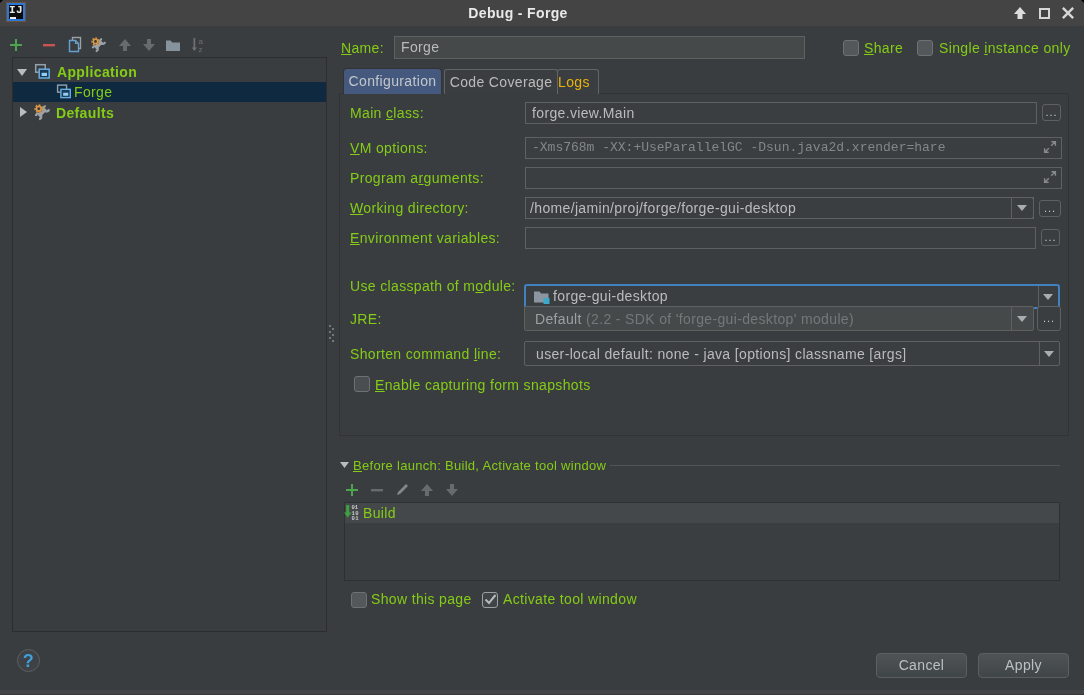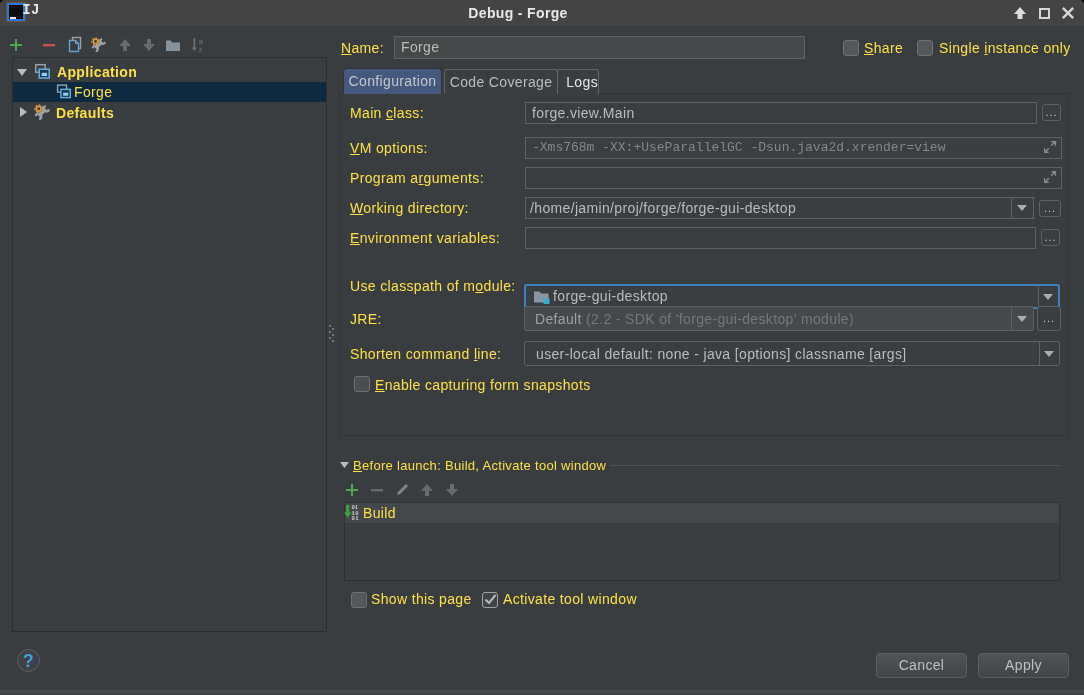--- a/index.html
+++ b/index.html
@@ -1,37 +1,37 @@
 <!DOCTYPE html>
 <html><head>
 <meta charset="utf-8">
 <style>
 * { margin:0; padding:0; box-sizing:border-box; }
 html,body { width:1084px; height:695px; overflow:hidden; }
 body { font-family:"Liberation Sans",sans-serif; background:#3a3d40; position:relative; color:#bbbbbb; font-size:14px; letter-spacing:0.35px; }
 .abs { position:absolute; }
-.lbl { position:absolute; color:#fde047; font-size:14px; line-height:17px; white-space:nowrap; }
+.lbl { position:absolute; color:#84cc16; font-size:14px; line-height:17px; white-space:nowrap; }
 u { text-decoration:underline; text-underline-offset:1px; }
 .field { position:absolute; background:#3b3e41; border:1px solid #5f6161; color:#bbbbbb; font-size:14px; line-height:20px; padding-left:6px; white-space:nowrap; overflow:hidden; }
 .dots-btn { position:absolute; background:#3b3e41; border:1px solid #5f6161; border-radius:3px; color:#c3c7c9; text-align:center; font-size:11px; letter-spacing:1px; }
 .cb { position:absolute; width:16px; height:16px; background:#54585a; border:1px solid #6e7173; border-radius:3px; }
 .combo { position:absolute; background:#3b3e41; border:1px solid #5f6161; border-radius:2px; font-size:14px; color:#bbbbbb; white-space:nowrap; }
 .combo .arrowsec { position:absolute; right:0; top:0; bottom:0; width:20px; border-left:1px solid #5f6161; }
 .tri-down { position:absolute; width:0; height:0; border-left:5px solid transparent; border-right:5px solid transparent; border-top:6px solid #a9adb0; }
 .btn { position:absolute; height:25px; border-radius:4px; text-align:center; font-size:14px; color:#bbc0c4; line-height:23px; }
 .gray-btn { background:linear-gradient(#4f5355,#404548); border:1px solid #5c5f61; }
 </style>
 </head>
 <body>
 
 <div class="abs" style="left:0;top:0;width:0;height:0;border-top:3px solid #000;border-right:3px solid transparent;z-index:5;"></div>
 <div class="abs" style="right:0;top:0;width:0;height:0;border-top:3px solid #000;border-left:3px solid transparent;z-index:5;"></div>
 <div class="abs" style="left:0;top:0;width:1084px;height:26px;background:#444444;"></div>
 <div class="abs" style="left:7px;top:3px;width:18px;height:18px;border:2px solid #2b78dd;background:#0d0d0d;outline:1px solid rgba(150,95,45,0.55);"></div>
-<div class="abs" style="left:22px;top:3px;width:18px;height:14px;color:#e9e9e9;font-family:'Liberation Mono',monospace;font-weight:bold;font-size:14px;text-align:center;line-height:15px;">IJ</div>
+<div class="abs" style="left:7px;top:3px;width:18px;height:14px;color:#e9e9e9;font-family:'Liberation Mono',monospace;font-weight:bold;font-size:11px;text-align:center;line-height:15px;">IJ</div>
 <div class="abs" style="left:10px;top:16.5px;width:6px;height:2px;background:#efefef;"></div>
 <div class="abs" style="left:418px;top:5px;width:200px;text-align:center;color:#e9e9e9;font-weight:bold;font-size:14px;">Debug - Forge</div>
 
 <svg class="abs" style="left:1012px;top:5px;" width="16" height="16" viewBox="0 0 16 16">
   <path d="M8 2 L14 9 L10.5 9 L10.5 14 L5.5 14 L5.5 9 L2 9 Z" fill="#dcdcdc"></path>
 </svg>
 <div class="abs" style="left:1039px;top:7.5px;width:11px;height:11px;border:2px solid #d6d6d6;"></div>
 <svg class="abs" style="left:1062px;top:7px;" width="12" height="12" viewBox="0 0 14 14">
   <path d="M2 0 L7 5 L12 0 L14 2 L9 7 L14 12 L12 14 L7 9 L2 14 L0 12 L5 7 L0 2 Z" fill="#d6d6d6"></path>
 </svg>
@@ -116,28 +116,28 @@
 <div class="lbl" style="left:341px;top:40px;"><u>N</u>ame:</div>
 <div class="field" style="left:394px;top:36px;width:411px;height:23px;background:#45494a;">Forge</div>
 <div class="cb" style="left:843px;top:40px;"></div>
 <div class="lbl" style="left:864px;top:40px;"><u>S</u>hare</div>
 <div class="cb" style="left:917px;top:40px;"></div>
 <div class="lbl" style="left:939px;top:40px;">Single <u>i</u>nstance only</div>
 
 <div class="abs" style="left:339px;top:93px;width:730px;height:343px;border:1px solid #313335;"></div>
 <div class="abs" style="left:343px;top:68px;width:99px;height:26px;background:#45597e;border:1px solid #313335;border-bottom:none;border-radius:4px 4px 0 0;text-align:center;line-height:25px;color:#c3c7cc;font-size:14px;">Configuration</div>
 <div class="abs" style="left:444px;top:69px;width:114px;height:25px;background:#3b3e40;border:1px solid #616466;border-bottom:none;border-radius:3px 3px 0 0;text-align:center;line-height:24px;color:#bbbbbb;font-size:14px;">Code Coverage</div>
-<div class="abs" style="left:557px;top:69px;width:42px;height:25px;background:#3b3e40;border:1px solid #616466;border-bottom:none;border-radius:3px 3px 0 0;text-align:right;line-height:24px;color:#e5e5e5;font-size:14px;">Logs</div>
+<div class="abs" style="left:557px;top:69px;width:42px;height:25px;background:#3b3e40;border:1px solid #616466;border-bottom:none;border-radius:3px 3px 0 0;text-align:left;line-height:24px;color:#eab308;font-size:14px;">Logs</div>
 
 <div class="lbl" style="left:350px;top:105px;">Main <u>c</u>lass:</div>
 <div class="field" style="left:525px;top:102px;width:512px;height:22px;">forge.view.Main</div>
 <div class="dots-btn" style="left:1042px;top:104px;width:19px;height:17px;line-height:15px;">...</div>
 
 <div class="lbl" style="left:350px;top:140px;"><u>V</u>M options:</div>
-<div class="field" style="left:525px;top:137px;width:537px;height:22px;font-family:'Liberation Mono',monospace;color:#838789;font-size:13px;letter-spacing:0;"> -Xms768m -XX:+UseParallelGC -Dsun.java2d.xrender=view</div>
+<div class="field" style="left:525px;top:137px;width:537px;height:22px;font-family:'Liberation Mono',monospace;color:#838789;font-size:13px;letter-spacing:0;"> -Xms768m -XX:+UseParallelGC -Dsun.java2d.xrender=hare</div>
 <svg class="abs" style="left:1043px;top:140px;" width="14" height="14" viewBox="0 0 14 14">
     <g stroke="#87898b" stroke-width="1.4" fill="none">
       <path d="M8.2 5.8 L12.2 1.8 M8.4 1.8 L12.4 1.8 L12.4 5.8"></path>
       <path d="M5.8 8.2 L1.8 12.2 M1.6 8.2 L1.6 12.2 L5.6 12.2"></path>
     </g>
   </svg>
 
 <div class="lbl" style="left:350px;top:170px;">Program a<u>r</u>guments:</div>
 <div class="field" style="left:525px;top:167px;width:537px;height:22px;"></div>
 <svg class="abs" style="left:1043px;top:170px;" width="14" height="14" viewBox="0 0 14 14">

